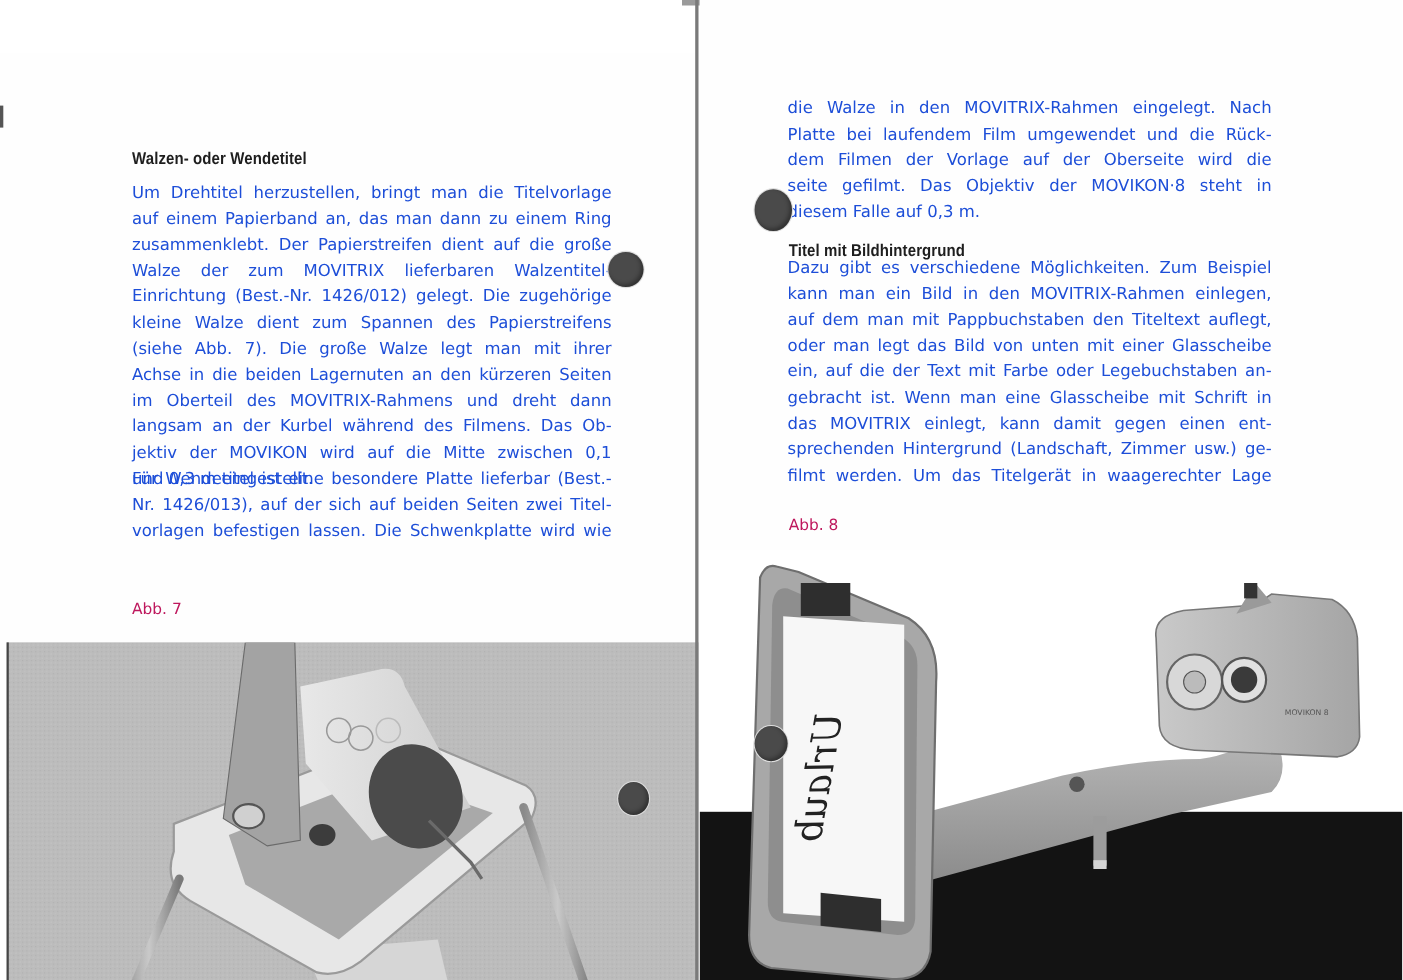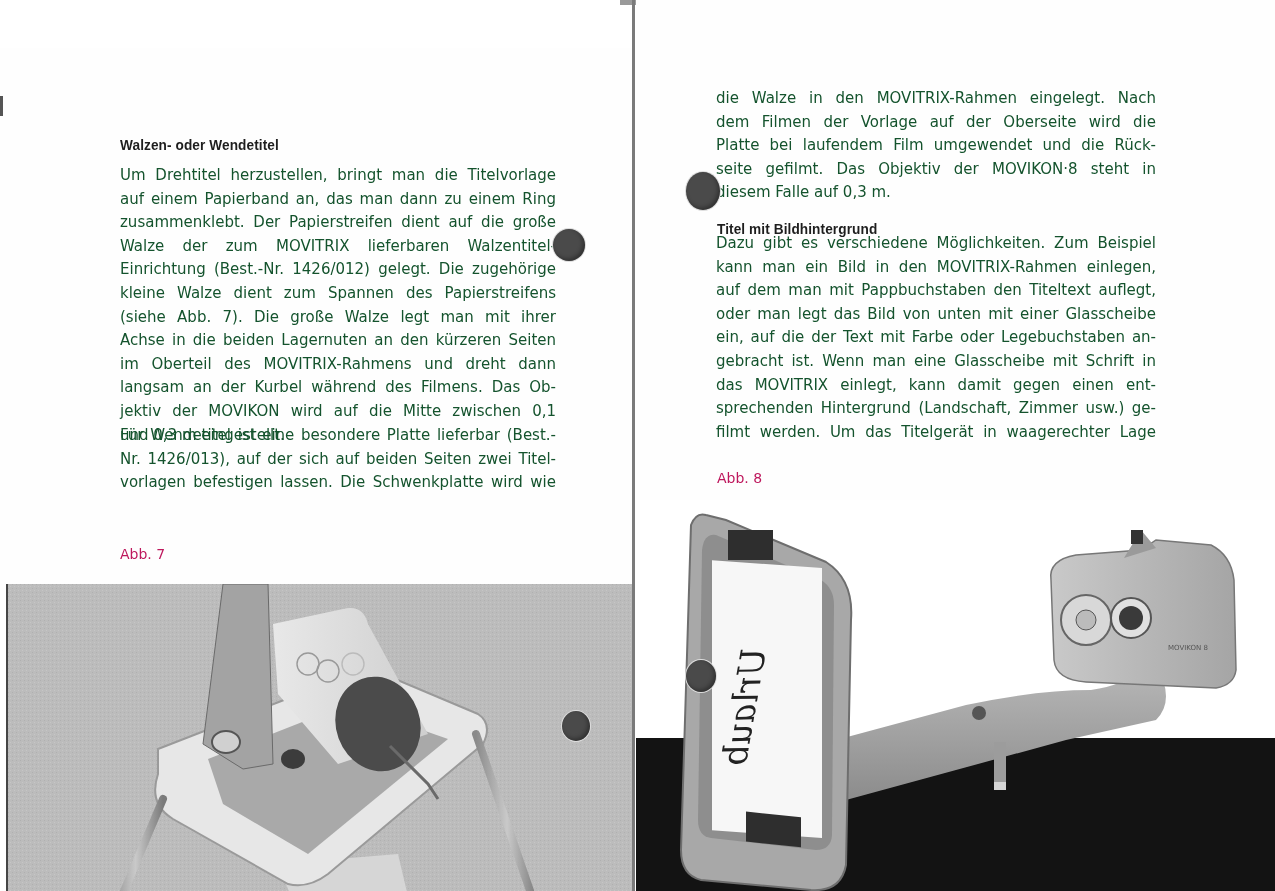--- a/index.html
+++ b/index.html
@@ -7,21 +7,21 @@
        font-family:"DejaVu Sans",sans-serif;color:#2a2a2a;}
   .page{position:absolute;top:0;height:891px;background:#fefefe;}
   .page-left{left:0;width:636px;margin-top:48px;}
   .page-right{left:636px;width:639px;}
   .gutter{position:absolute;left:632px;top:0;width:3px;height:891px;background:#7a7a7a;}
   .gutter-tab{position:absolute;left:620px;top:0;width:26px;height:5px;background:#9a9a9a;}
   .edge-mark{position:absolute;left:0;top:48px;width:3px;height:20px;background:#555;}
 
   .heading{position:absolute;font-family:"Liberation Sans",sans-serif;font-weight:bold;
            font-size:15.5px;color:#1e1e1e;letter-spacing:0.1px;transform:scaleX(0.88);transform-origin:left top;}
-  .para{position:absolute;font-size:15px;line-height:23.6px;color:#14532d;text-align:justify;}
+  .para{position:absolute;font-size:15px;line-height:23.6px;color:#1d4ed8;text-align:justify;}
   .para p{margin:0;text-align:justify;text-align-last:justify;}
   .para p.last{text-align-last:left;}
   .caption{position:absolute;font-size:14px;color:#be185d;text-align:center;}
 
   .punch{position:absolute;border-radius:50%;background:#4a4a4a;box-shadow:inset -2px -2px 4px rgba(0,0,0,.35), 0 0 0 1px #ddd;}
 
   
   .photo7{position:absolute;left:6px;top:536px;width:627px;height:355px;overflow:hidden;
           background:#bdbdbd;border-left:2px solid #444;}
   
@@ -108,22 +108,22 @@
   <div class="punch" style="left:553px;top:181px;width:32px;height:32px;"></div>
   <div class="punch" style="left:562px;top:663px;width:28px;height:30px;"></div>
 </div>
 
 <div class="gutter-tab"></div>
 <div class="gutter"></div>
 
 <div class="page page-right">
   <div class="para" style="left:80px;top:87px;width:440px;" id="rp1">
       <p>die Walze in den MOVITRIX-Rahmen eingelegt. Nach</p>
+      <p>Platte bei laufendem Film umgewendet und die Rück-</p>
       <p>dem Filmen der Vorlage auf der Oberseite wird die</p>
-      <p>Platte bei laufendem Film umgewendet und die Rück-</p>
       <p>seite gefilmt. Das Objektiv der MOVIKON·8 steht in</p>
       <p class="last">diesem Falle auf 0,3 m.</p>
     </div>
 
   <div class="heading" style="left:81px;top:220px;">Titel mit Bildhintergrund</div>
 
   <div class="para" style="left:80px;top:232px;width:440px;" id="rp2">
       <p>Dazu gibt es verschiedene Möglichkeiten. Zum Beispiel</p>
       <p>kann man ein Bild in den MOVITRIX-Rahmen einlegen,</p>
       <p>auf dem man mit Pappbuchstaben den Titeltext auflegt,</p>

